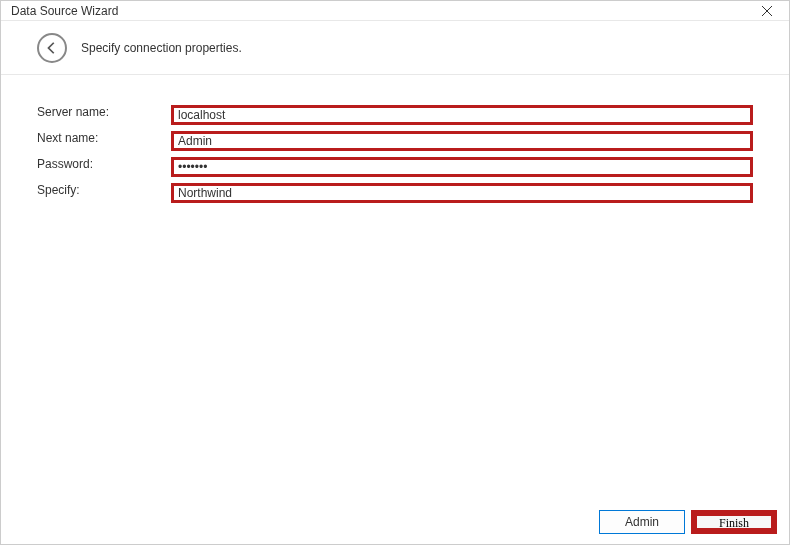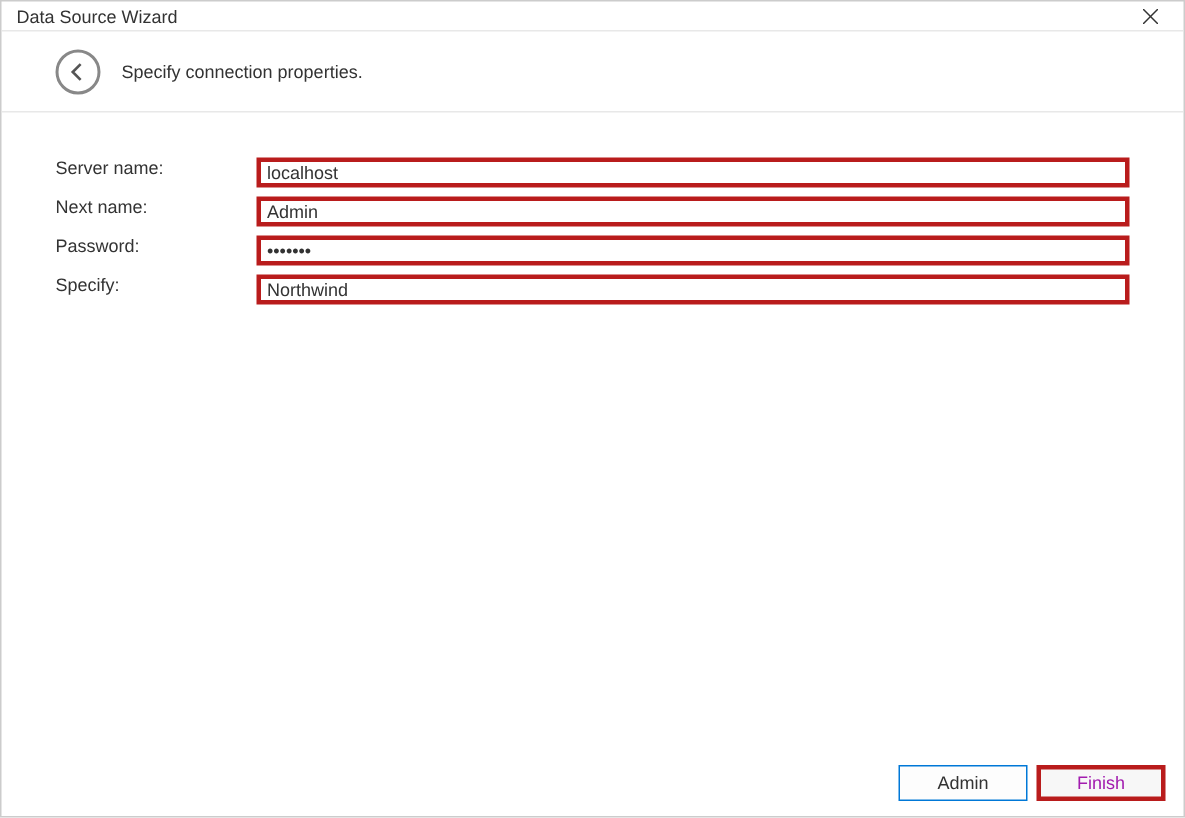--- a/index.html
+++ b/index.html
@@ -112,24 +112,25 @@
       font-size: 12px;
       border: 1px solid #ababab;
       background: #fdfdfd;
       cursor: pointer;
       color: #333;
     }
     .btn-primary {
       border: 1px solid #0078d7;
     }
     .btn-disabled {
-      color: #a21caf;
+      color: #000000;
       background: #f7f7f7;
-      border: 3px solid #b91c1c;
+      border: 6px solid #b91c1c;
       cursor: default;
+      font-family: Liberation Serif, serif;
     }
     .container {
       position: relative;
       width: 100%;
       height: 100%;
     }
   </style>
 </head>
 <body>
 

